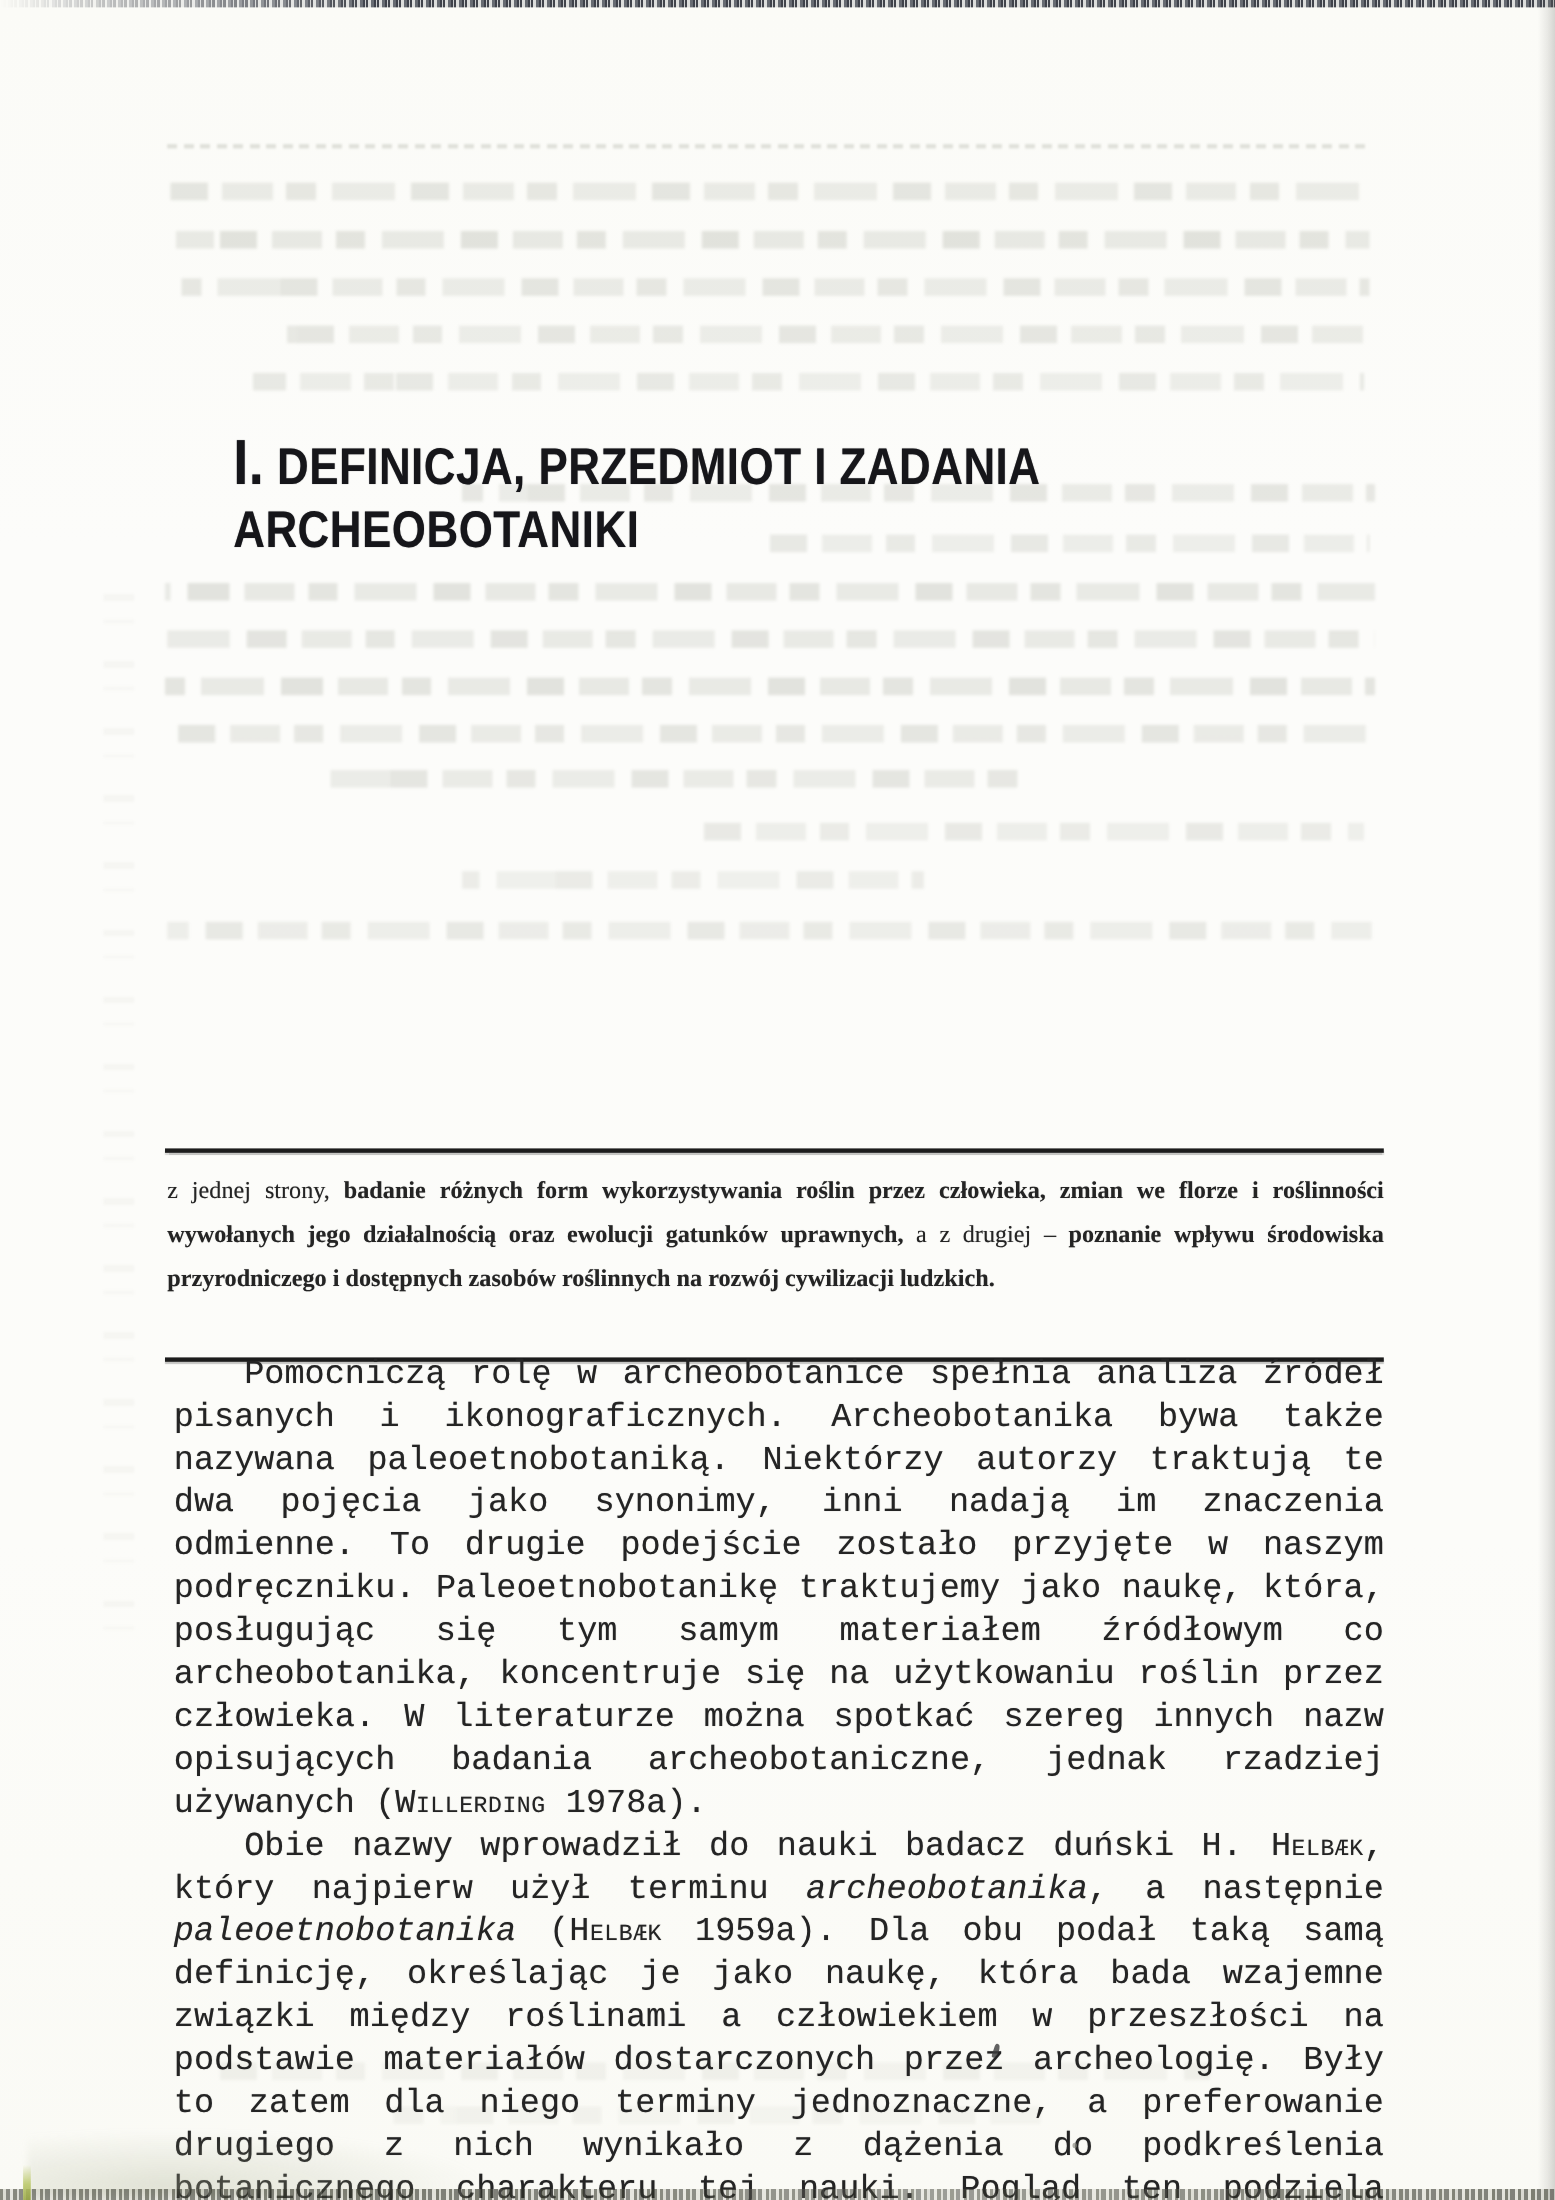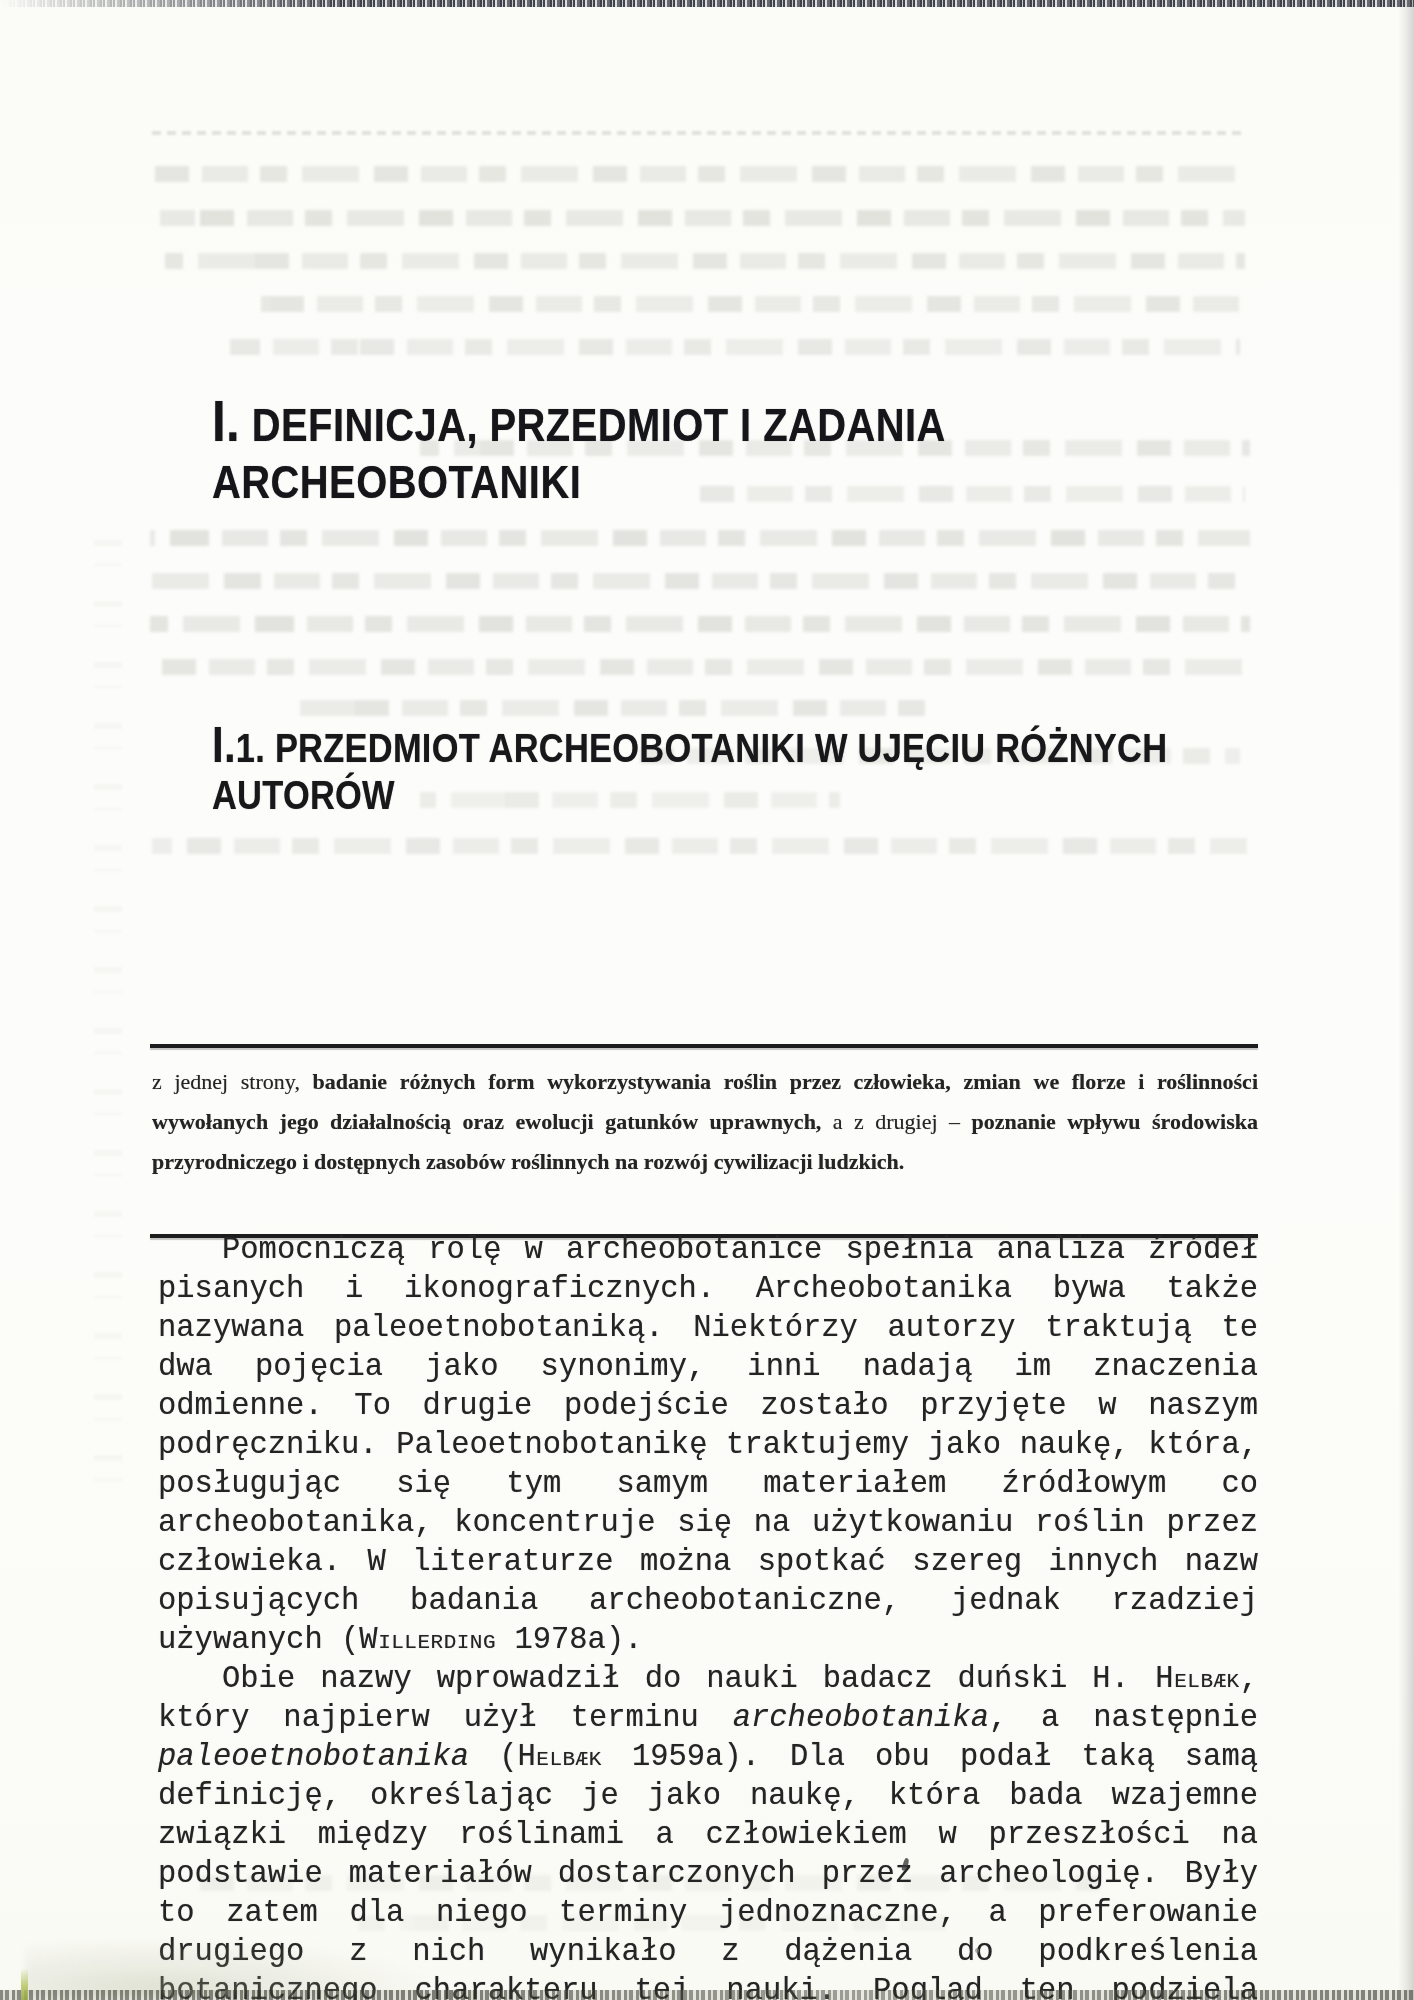--- a/index.html
+++ b/index.html
@@ -144,24 +144,20 @@
     <div class="ghost" style="top:838px; left:152px; width:1095px; opacity:.35; background-position-x:35px;"></div>
     <div class="ghost" style="top:1875px; left:200px; width:900px; opacity:.20;"></div>
     <div class="ghost" style="top:1915px; left:350px; width:600px; opacity:.16; background-position-x:65px;"></div>
   </div>
 
   <div class="chapter-title">
     <div class="title-line first">I. DEFINICJA, PRZEDMIOT I ZADANIA</div>
     <div class="title-line">ARCHEOBOTANIKI</div>
   </div>
 
-  <div class="section-heading">
-    <div class="heading-line first">I.1. PRZEDMIOT ARCHEOBOTANIKI W UJĘCIU RÓŻNYCH</div>
-    <div class="heading-line">AUTORÓW</div>
-  </div>
 
 
   <div class="rule rule-top"></div>
   <div class="body-text definition"><span class="run-normal">z jednej strony, </span><span class="run-bold">badanie różnych form wykorzystywania roślin przez człowieka, zmian we florze i roślinności wywołanych jego działalnością oraz ewolucji gatunków uprawnych,</span><span class="run-normal"> a z drugiej – </span><span class="run-bold">poznanie wpływu środowiska przyrodniczego i dostępnych zasobów roślinnych na rozwój cywilizacji ludzkich.</span></div>
   <div class="rule rule-bottom"></div>
 
   <div class="body-text flow">
     <p><span class="run-normal">Pomocniczą rolę w archeobotanice spełnia analiza źródeł pisanych i ikonograficznych. Archeobotanika bywa także nazywana paleoetnobotaniką. Niektórzy autorzy traktują te dwa pojęcia jako synonimy, inni nadają im znaczenia odmienne. To drugie podejście zostało przyjęte w naszym podręczniku. Paleoetnobotanikę traktujemy jako naukę, która, posługując się tym samym materiałem źródłowym co archeobotanika, koncentruje się na użytkowaniu roślin przez człowieka. W literaturze można spotkać szereg innych nazw opisujących badania archeobotaniczne, jednak rzadziej używanych (</span><span class="run-smallcaps">Willerding</span><span class="run-normal"> 1978a).</span></p>
     <p><span class="run-normal">Obie nazwy wprowadził do nauki badacz duński </span><span class="run-smallcaps">H. Helbæk</span><span class="run-normal">, który najpierw użył terminu </span><span class="run-italic">archeobotanika</span><span class="run-normal">, a następnie </span><span class="run-italic">paleoetnobotanika</span><span class="run-normal"> (</span><span class="run-smallcaps">Helbæk</span><span class="run-normal"> 1959a). Dla obu podał taką samą definicję, określając je jako naukę, która bada wzajemne związki między roślinami a człowiekiem w przeszłości na podstawie materiałów dostarczonych przez archeologię. Były to zatem dla niego terminy jednoznaczne, a preferowanie drugiego z nich wynikało z dążenia do podkreślenia botanicznego charakteru tej nauki. Pogląd ten podziela obecnie wielu badaczy; o ile jednak</span></p>
   </div>

